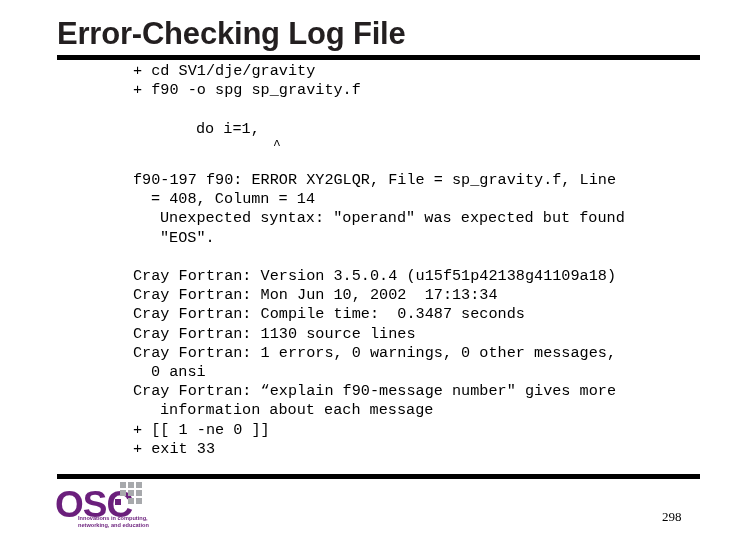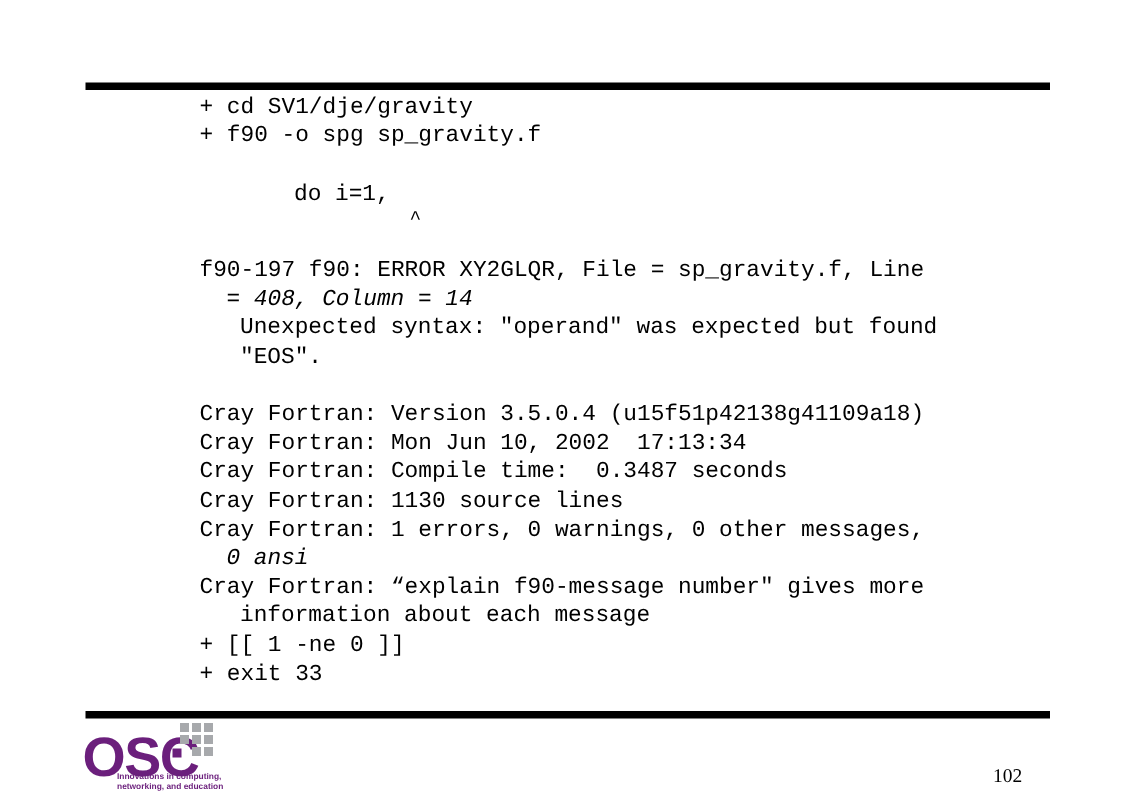--- a/index.html
+++ b/index.html
@@ -63,21 +63,21 @@
     white-space: pre;
   }
   .log-line {
     white-space: pre;
     margin-left: 36px;
   }
   .log-line.blank {
     height: 19.2px;
   }
   .indent-0  { padding-left: 0;    }
-  .indent-1  { padding-left: 18px; font-style: italic; }
+  .indent-1  { padding-left: 18px; }
   .indent-2  { padding-left: 27px; }
   .indent-3  { padding-left: 63px; }
   .caret-line {
     padding-left: 140px;
     font-size: 13px;
     line-height: 13px;
   }
 
   
   .logo-block {
@@ -141,20 +141,21 @@
     font-family: "Liberation Serif", serif;
     font-size: 13px;
     color: #000000;
   }
 </style>
 </head>
 <body>
 
 <div class="slide">
 
+  <div class="slide-title">Error-Checking Log File</div>
 
   <div class="rule rule-top"></div>
 
   <div class="log-body"><div class="log-line indent-0">+ cd SV1/dje/gravity</div><div class="log-line indent-0">+ f90 -o spg sp_gravity.f</div><div class="log-line blank"></div><div class="log-line indent-3">do i=1,</div><div class="log-line caret-line">^</div><div class="log-line blank"></div><div class="log-line indent-0">f90-197 f90: ERROR XY2GLQR, File = sp_gravity.f, Line</div><div class="log-line indent-1">= 408, Column = 14</div><div class="log-line indent-2">Unexpected syntax: "operand" was expected but found</div><div class="log-line indent-2">"EOS".</div><div class="log-line blank"></div><div class="log-line indent-0">Cray Fortran: Version 3.5.0.4 (u15f51p42138g41109a18)</div><div class="log-line indent-0">Cray Fortran: Mon Jun 10, 2002  17:13:34</div><div class="log-line indent-0">Cray Fortran: Compile time:  0.3487 seconds</div><div class="log-line indent-0">Cray Fortran: 1130 source lines</div><div class="log-line indent-0">Cray Fortran: 1 errors, 0 warnings, 0 other messages,</div><div class="log-line indent-1">0 ansi</div><div class="log-line indent-0">Cray Fortran: “explain f90-message number" gives more</div><div class="log-line indent-2">information about each message</div><div class="log-line indent-0">+ [[ 1 -ne 0 ]]</div><div class="log-line indent-0">+ exit 33</div></div>
 
   <div class="rule rule-bottom"></div>
 
   <div class="logo-block">
     <div class="logo-osc">OSC</div>
     <div class="logo-grid">
@@ -167,15 +168,15 @@
       <i class="c7"></i>
         <i class="c8"></i>
         <i class="p1"></i>
     </div>
     <div class="logo-tagline">
       <div>Innovations in computing,</div>
       <div>networking, and education</div>
     </div>
   </div>
 
-  <div class="page-number">102</div>
+  <div class="page-number">298</div>
 
 </div>
 
 </body></html>

